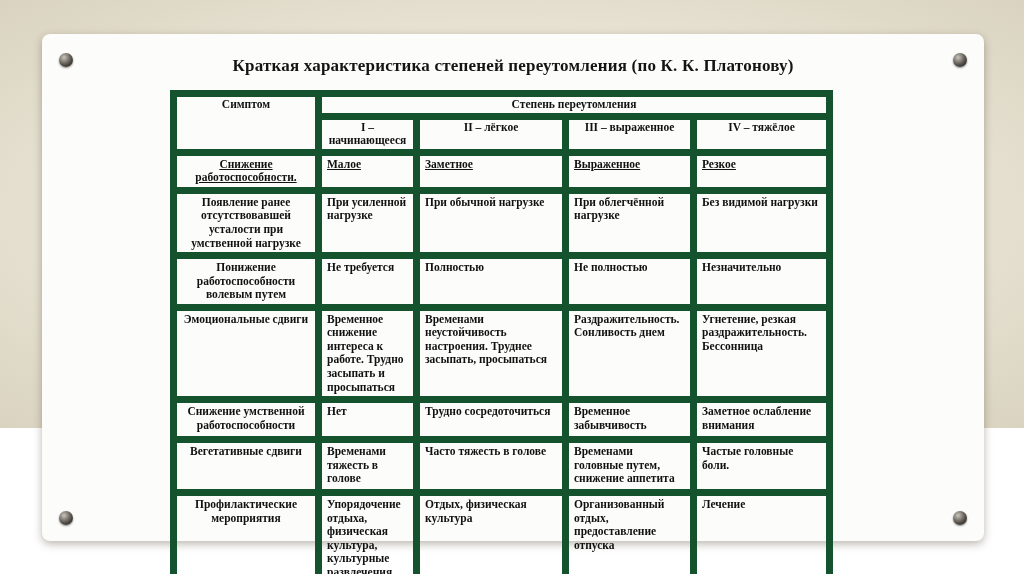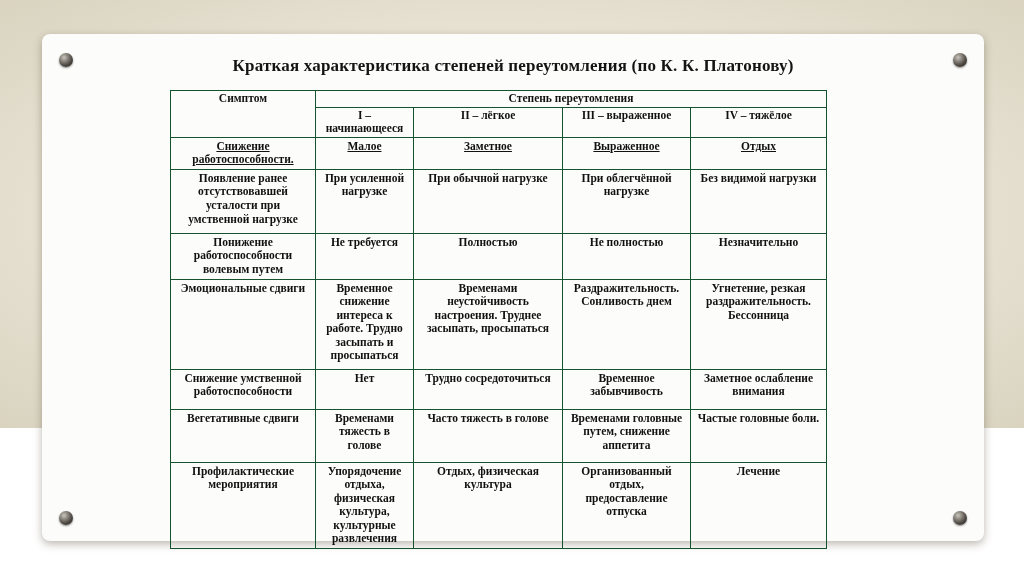--- a/index.html
+++ b/index.html
@@ -30,26 +30,26 @@
     position: absolute; margin: 0; top: 22px; left: 0; width: 100%;
     text-align: center; font-size: 17px; font-weight: bold; color: #141414;
     letter-spacing: 0.2px;
   }
   table.main {
     position: absolute; left: 128px; top: 56px; width: 656px;
     border-collapse: collapse; table-layout: fixed;
     font-size: 11.5px; font-weight: bold; line-height: 1.18; color: #111;
   }
   .main th, .main td {
-    border: 1px solid #14532d; padding: 2px 5px; vertical-align: top;
+    border: 7px solid #14532d; padding: 2px 5px; vertical-align: top;
     overflow: hidden; word-wrap: break-word;
   }
   .main thead th { text-align: center; padding: 1px 3px; font-weight: bold; }
   .main td.sym { text-align: center; }
-  .main td.val { text-align: center; margin-left: 24px; }
+  .main td.val { text-align: left; margin-left: 24px; }
   tr.h1 { height: 15px; }
   tr.h2 { height: 28px; }
   tr.r0 { height: 28px; text-decoration: underline; }
   tr.r1 { height: 64px; }
   tr.r2 { height: 37px; }
   tr.r3 { height: 90px; }
   tr.r4 { height: 40px; }
   tr.r5 { height: 53px; padding-left: 32px; }
   tr.r6 { height: 76px; padding-left: 32px; }
 </style>
@@ -84,21 +84,21 @@
           <th>III – выраженное</th>
           <th>IV – тяжёлое</th>
         </tr>
       </thead>
       <tbody>
         <tr class="r0">
           <td class="sym">Снижение работоспособности.</td>
           <td class="val">Малое</td>
           <td class="val">Заметное</td>
           <td class="val">Выраженное</td>
-          <td class="val">Отдых</td>
+          <td class="val">Резкое</td>
         </tr>
         <tr class="r1">
           <td class="sym">Появление ранее отсутствовавшей усталости при умственной нагрузке</td>
           <td class="val">При усиленной нагрузке</td>
           <td class="val">При обычной нагрузке</td>
           <td class="val">При облегчённой нагрузке</td>
           <td class="val">Без видимой нагрузки</td>
         </tr>
         <tr class="r2">
           <td class="sym">Понижение работоспособности волевым путем</td>

